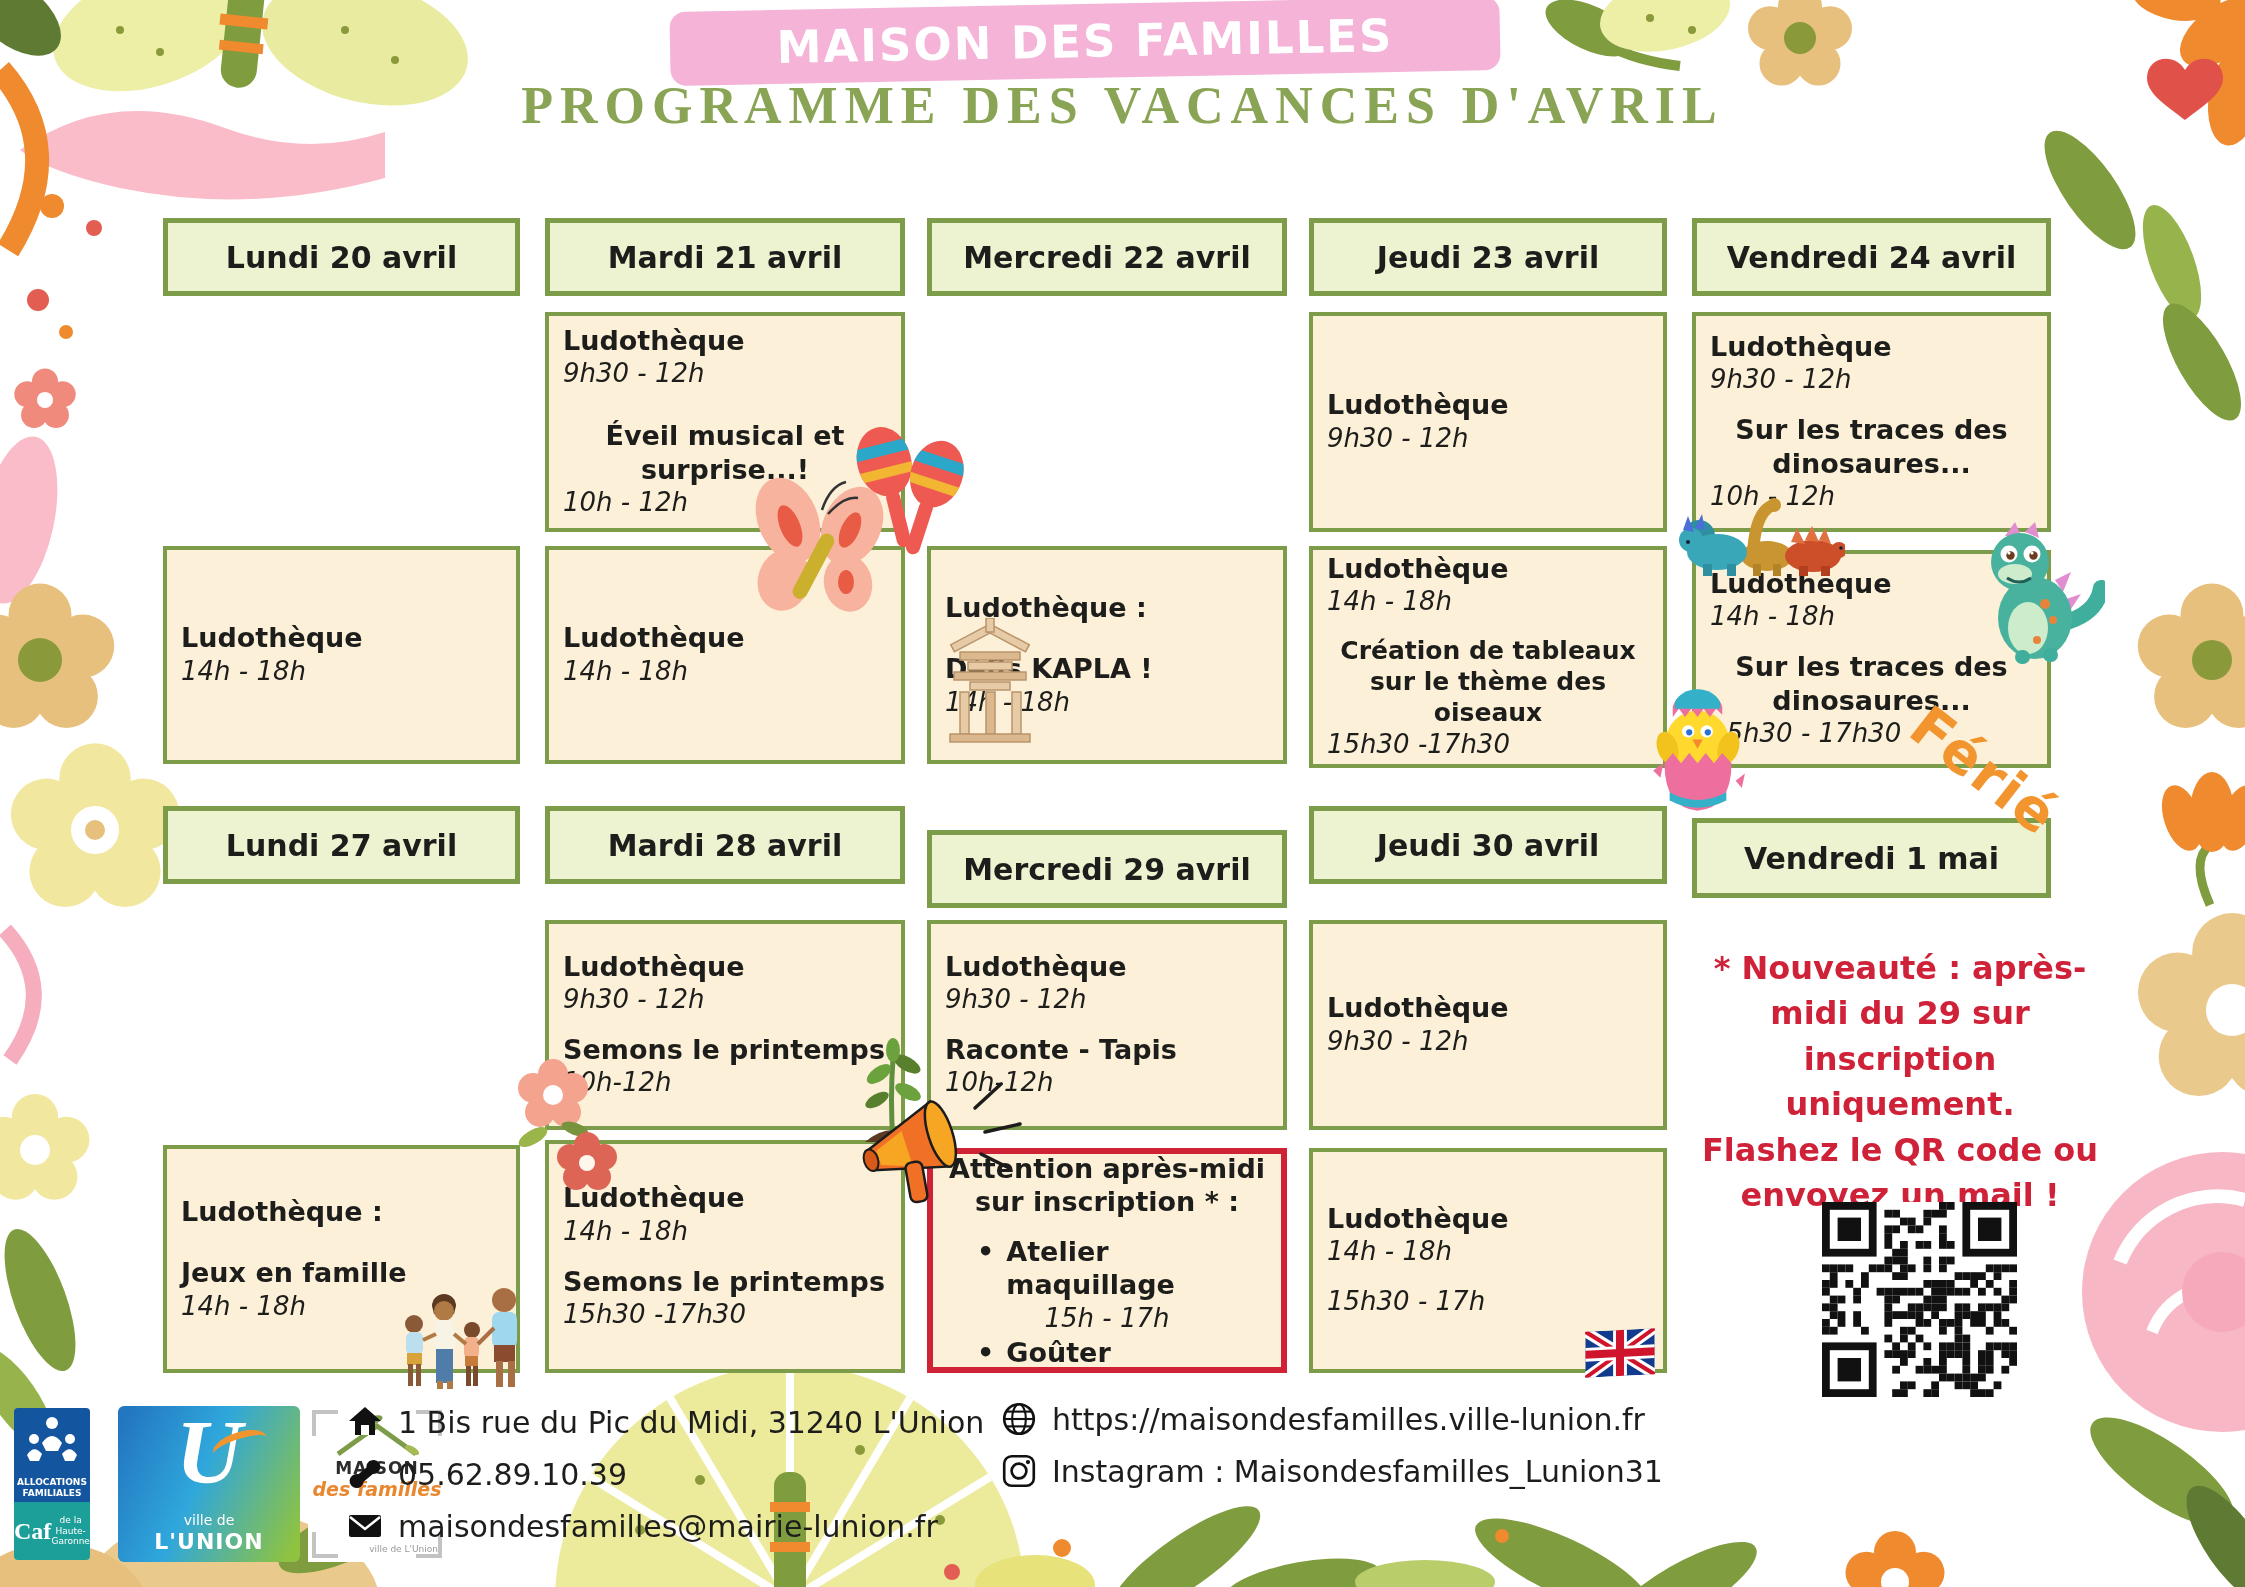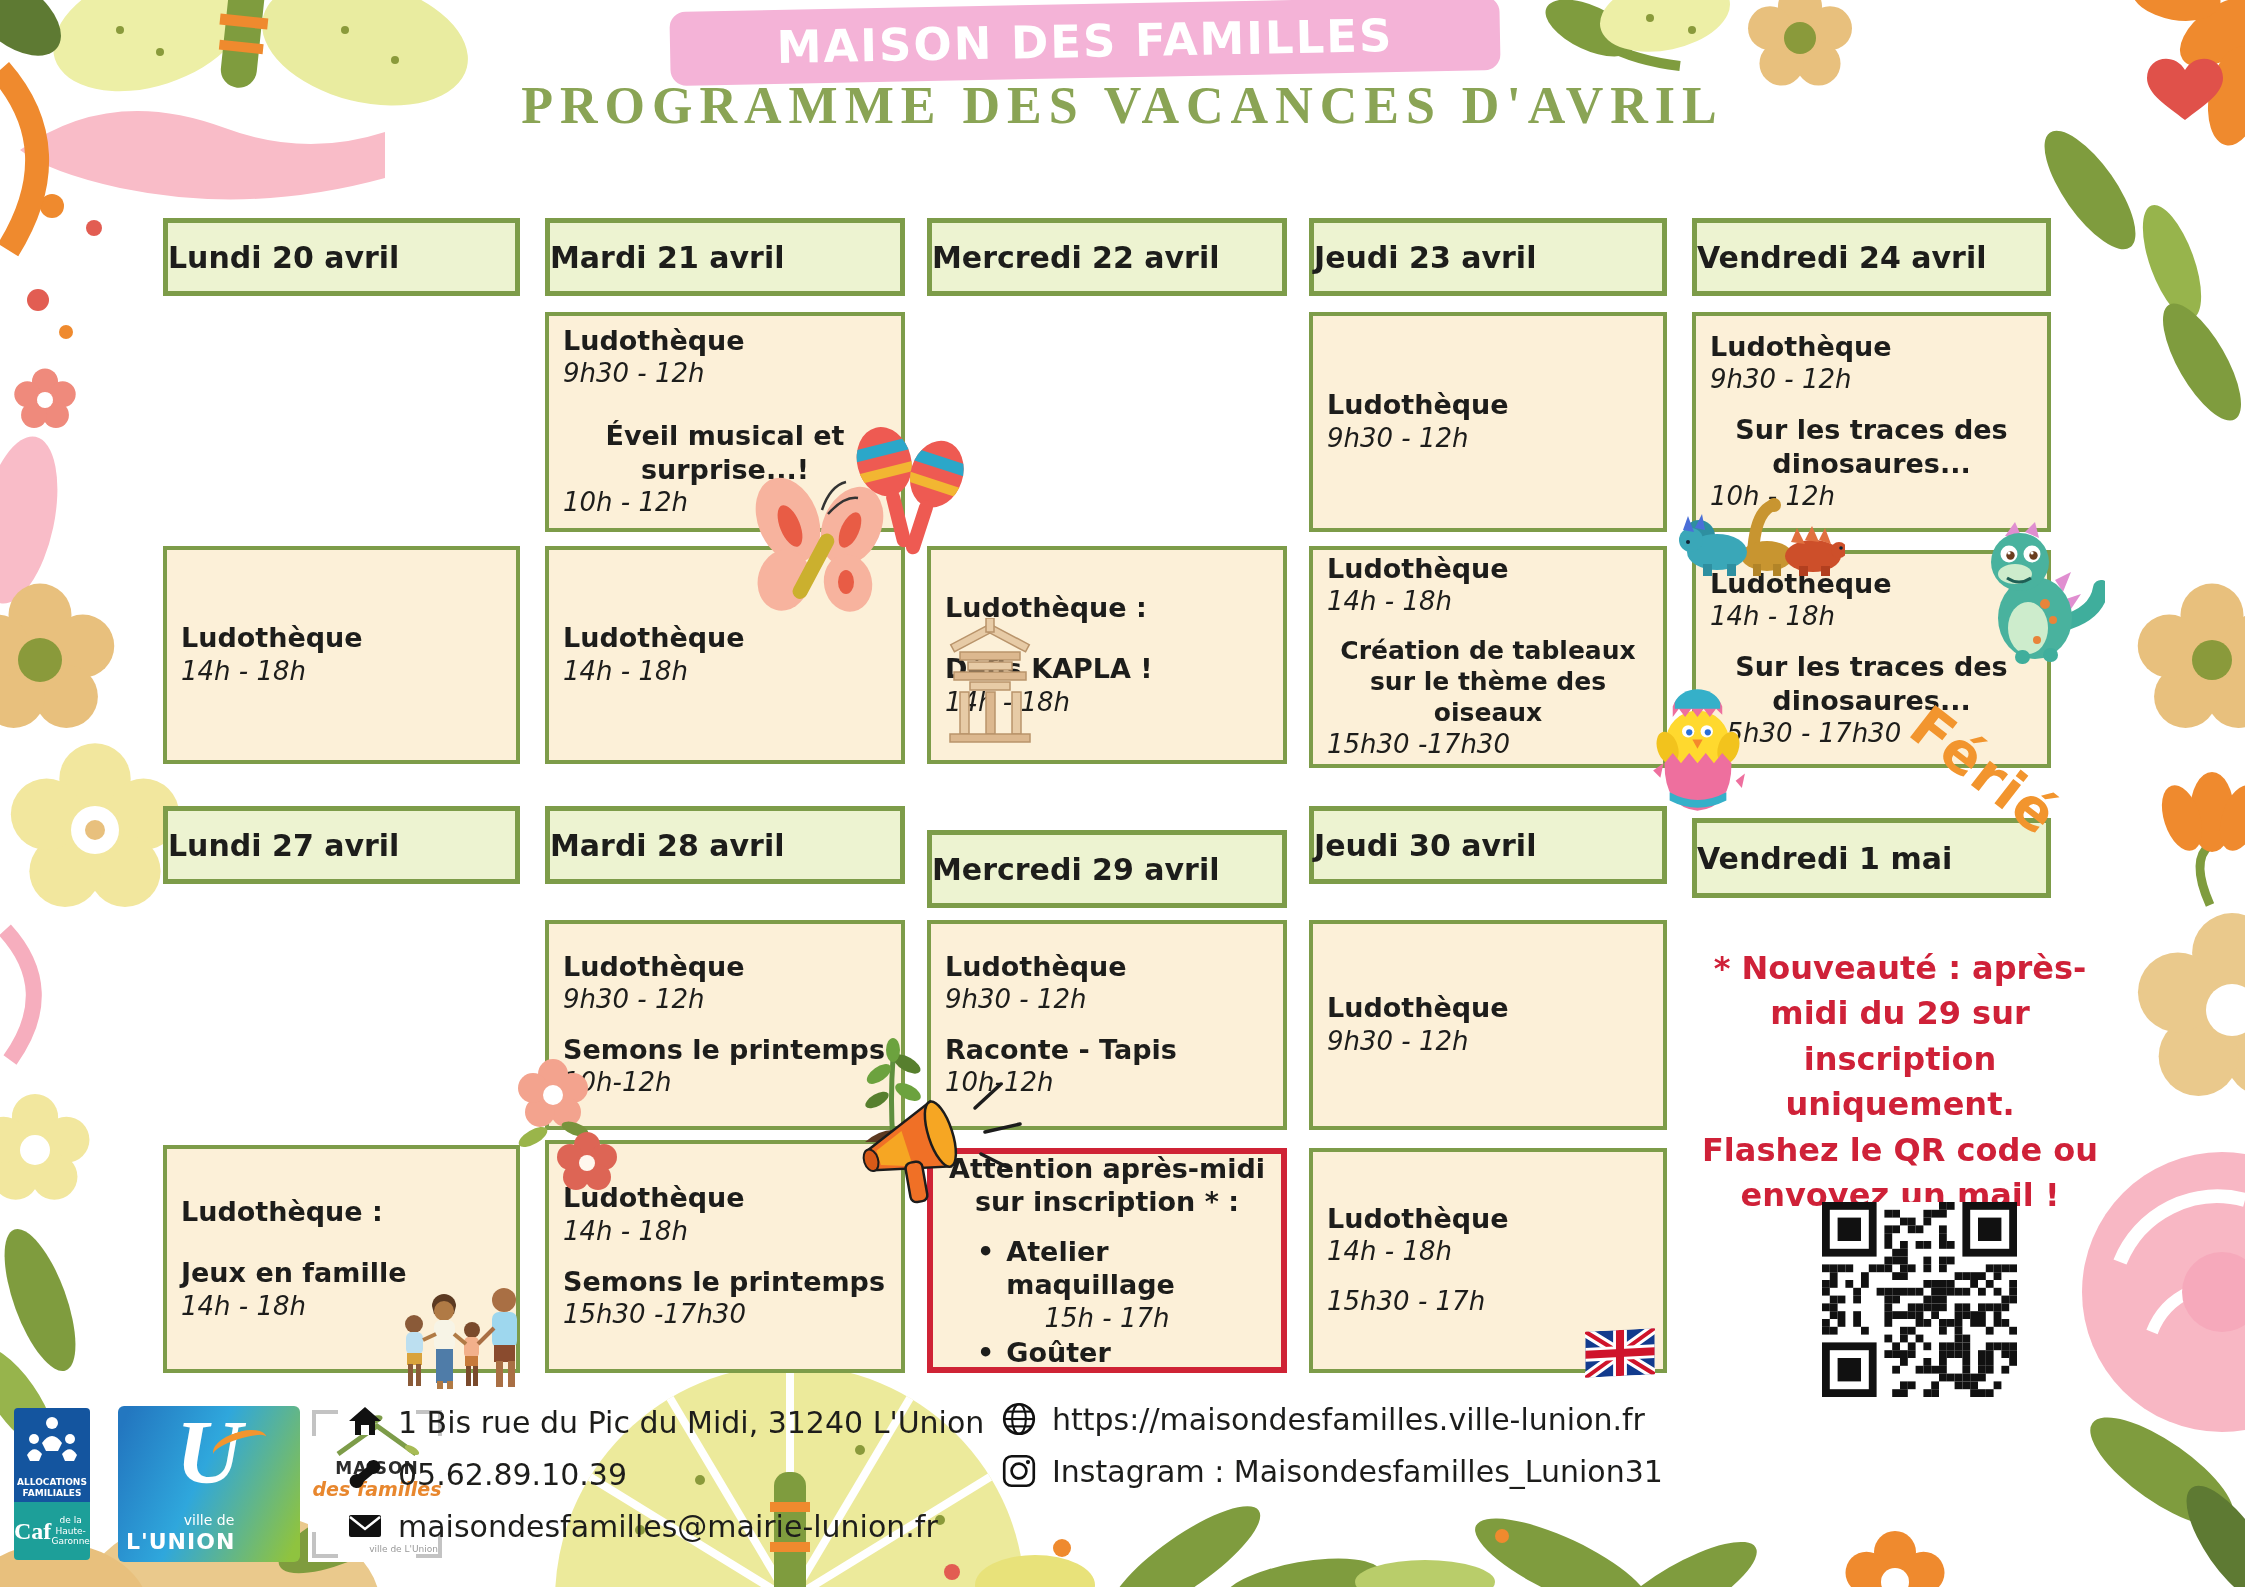--- a/index.html
+++ b/index.html
@@ -6,21 +6,21 @@
   #page{position:relative;width:2245px;height:1587px;overflow:hidden;background:#fff;
         font-family:"DejaVu Sans","Liberation Sans",sans-serif;color:#1d1d1b;}
   .abs{position:absolute;box-sizing:border-box;}
   .deco{position:absolute;left:0;top:0;width:2245px;height:1587px;pointer-events:none;z-index:0;}
   .lay{z-index:2;}
   .banner{left:670px;top:4px;width:830px;height:74px;background:#f4b3d7;border-radius:16px;
           transform:rotate(-1.1deg);display:flex;align-items:center;justify-content:center;z-index:1;}
   .banner span{color:#fff;font-weight:bold;font-size:45px;letter-spacing:2px;}
   .ptitle{left:0;top:76px;width:2245px;text-align:center;font-family:"Liberation Serif","DejaVu Serif",serif;
           font-weight:bold;font-size:52px;letter-spacing:7px;color:#8aa455;z-index:1;}
-  .hdr{background:#edf3d1;border:5px solid #7d9c49;display:flex;align-items:center;justify-content:flex-start;
+  .hdr{background:#edf3d1;border:5px solid #7d9c49;display:flex;align-items:center;justify-content:center;
        font-weight:bold;font-size:30px;z-index:1;}
   .card{background:#fcf0d8;border:4px solid #7d9c49;display:flex;flex-direction:column;align-items:flex-start;
         justify-content:center;text-align:center;padding:8px 14px;z-index:1;}
   .card.red{border:6px solid #cf2335;}
   .b{font-weight:bold;font-size:27px;line-height:1.24;}
   .b.sm{font-size:25px;}
   .i{font-style:italic;font-size:26px;line-height:1.3;}
   .gap{height:28px;flex:none;}
   .gap.sm{height:16px;}
   .bullets{width:100%;}
@@ -40,21 +40,21 @@
   .caf-bot{background:#1d9f99;height:58px;display:flex;flex-direction:row;align-items:center;justify-content:center;color:#fff;}
   .caf-name{font-size:24px;font-weight:bold;font-family:"Liberation Serif",serif;line-height:1;}
   .caf-sub{font-size:9px;line-height:1.2;text-align:center;}
   .union{left:118px;top:1406px;width:182px;height:156px;border-radius:6px;z-index:1;
          background:linear-gradient(115deg,#2377c0 5%,#2fa7dc 45%,#8fc33f 95%);overflow:hidden;}
   .union-u{position:absolute;left:0;top:-4px;width:100%;text-align:center;color:#fff;
            font-family:"Liberation Serif",serif;font-style:italic;font-weight:bold;font-size:92px;line-height:1.1;}
   .union-swoosh{position:absolute;left:94px;top:26px;width:56px;height:20px;border-top:7px solid #f2952e;
                 border-radius:50%;transform:rotate(-18deg);}
   .union-pre{position:absolute;left:0;bottom:34px;width:100%;text-align:center;color:#fff;font-size:14px;}
-  .union-name{position:absolute;left:0;bottom:8px;width:100%;color:#fff;font-weight:bold;font-size:22px;letter-spacing:1px;padding-left:8px;}
+  .union-name{position:absolute;left:0;bottom:8px;width:100%;text-align:center;color:#fff;font-weight:bold;font-size:22px;letter-spacing:1px;}
   .mdf{left:308px;top:1406px;width:138px;height:156px;background:#fff;z-index:1;}
   .mdf .br{position:absolute;width:22px;height:22px;border:4px solid #c3c3c3;}
   .mdf .tl{left:4px;top:4px;border-right:none;border-bottom:none;}
   .mdf .tr{right:4px;top:4px;border-left:none;border-bottom:none;}
   .mdf .bl{left:4px;bottom:4px;border-right:none;border-top:none;}
   .mdf .brr{right:4px;bottom:4px;border-left:none;border-top:none;}
   .mdf-l1{position:absolute;left:0;top:52px;width:100%;text-align:center;font-weight:bold;font-size:17px;color:#2c2c2c;letter-spacing:1px;}
   .mdf-l2{position:absolute;left:0;top:72px;width:100%;text-align:center;font-weight:bold;font-style:italic;font-size:19px;color:#e8872e;}
   .mdf-sub{position:absolute;right:8px;bottom:8px;font-size:9px;color:#999;}
 </style>

